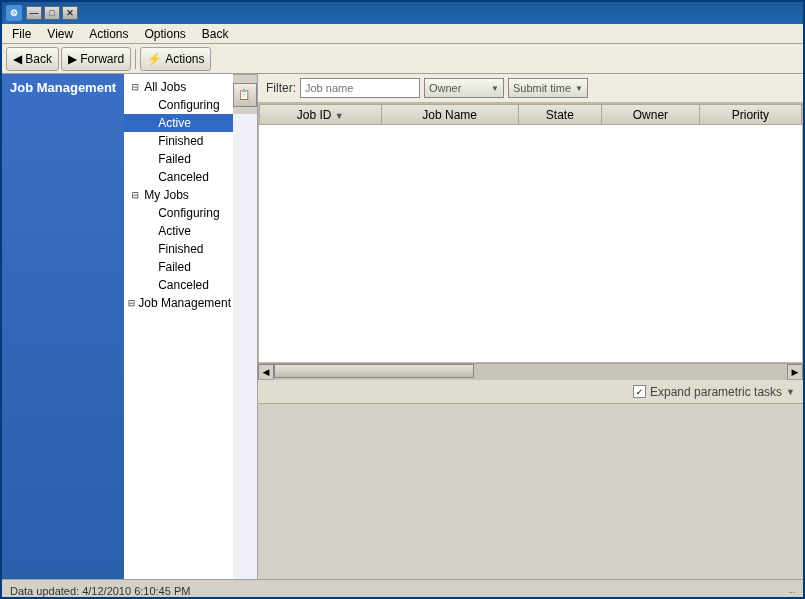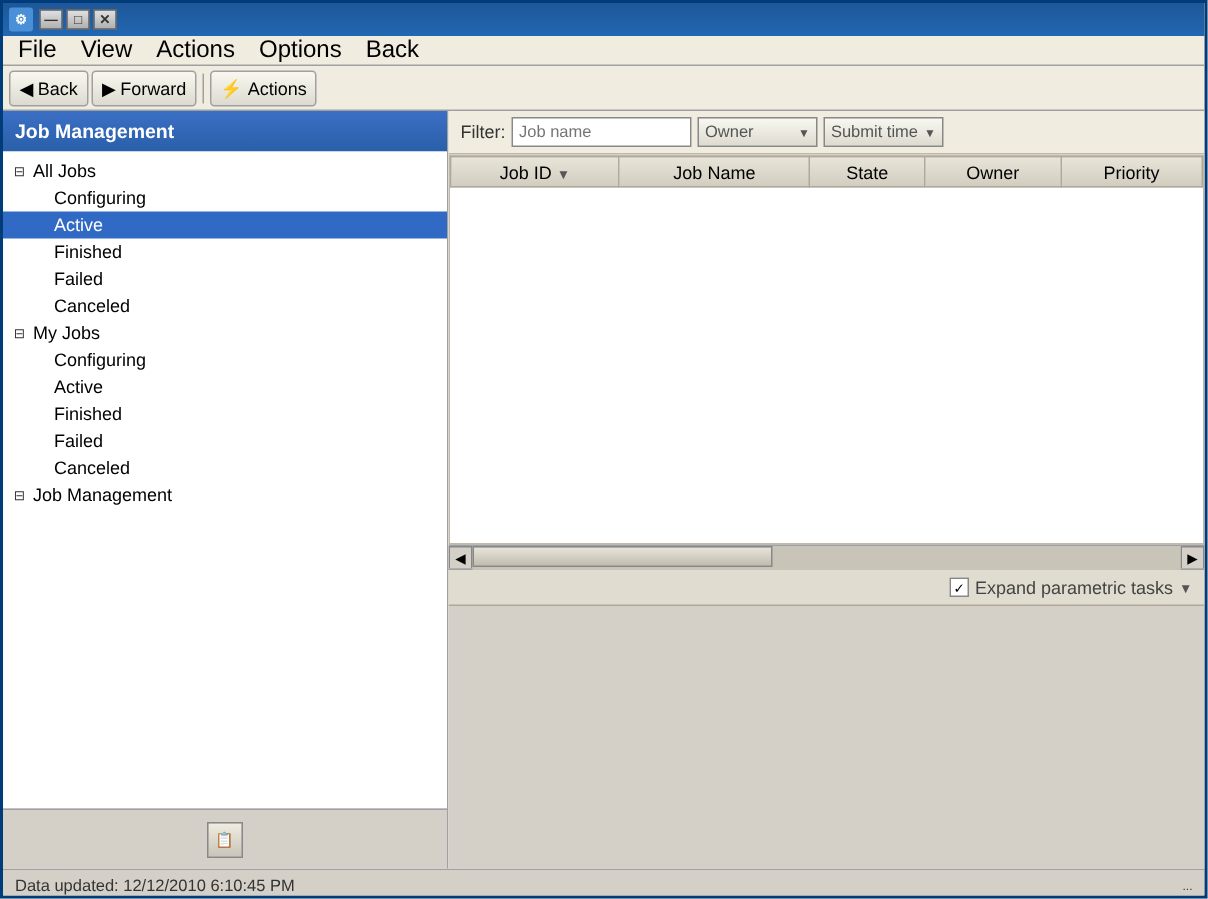--- a/index.html
+++ b/index.html
@@ -48,21 +48,21 @@
     #menu-bar {
       background: #f0ece0;
       height: 20px;
       display: flex;
       align-items: center;
       padding: 0 2px;
       border-bottom: 1px solid #a0a0a0;
     }
     .menu-item {
       padding: 2px 8px;
-      font-size: 16px;
+      font-size: 12px;
       cursor: pointer;
       color: #000;
     }
 
     
     #toolbar {
       background: #f0ece0;
       height: 30px;
       display: flex;
       align-items: center;
@@ -89,25 +89,25 @@
     .toolbar-separator { width: 1px; height: 20px; background: #a0a0a0; margin: 0 2px; }
 
     
     #main-layout {
       display: flex;
       height: calc(599px - 22px - 20px - 30px - 22px);
     }
 
     
     #sidebar {
-      width: 297px;
+      width: 256px;
       background: #f0f0f8;
       border-right: 1px solid #a0a0a0;
       display: flex;
-      flex-direction: column;
+      flex-direction: row;
       overflow: hidden;
     }
     #sidebar-header {
       background: linear-gradient(to bottom, #3a6fc4, #2a5faa);
       color: white;
       padding: 6px 8px;
       font-size: 13px;
       font-weight: bold;
     }
     #sidebar-tree {
@@ -477,15 +477,15 @@
         <div class="expand-checkbox">✓</div>
         <span class="expand-label">Expand parametric tasks</span>
         <span style="font-size:9px; cursor:pointer; color:#555;">▼</span>
       </div>
     </div>
 
   </div>
 </div>
 
 <div id="status-bar">
-  <span>Data updated: 12/12/2010 6:10:45 PM</span>
+  <span>Data updated: 4/12/2010 6:10:45 PM</span>
   <span class="status-dots">...</span>
 </div>
 
 </body></html>

